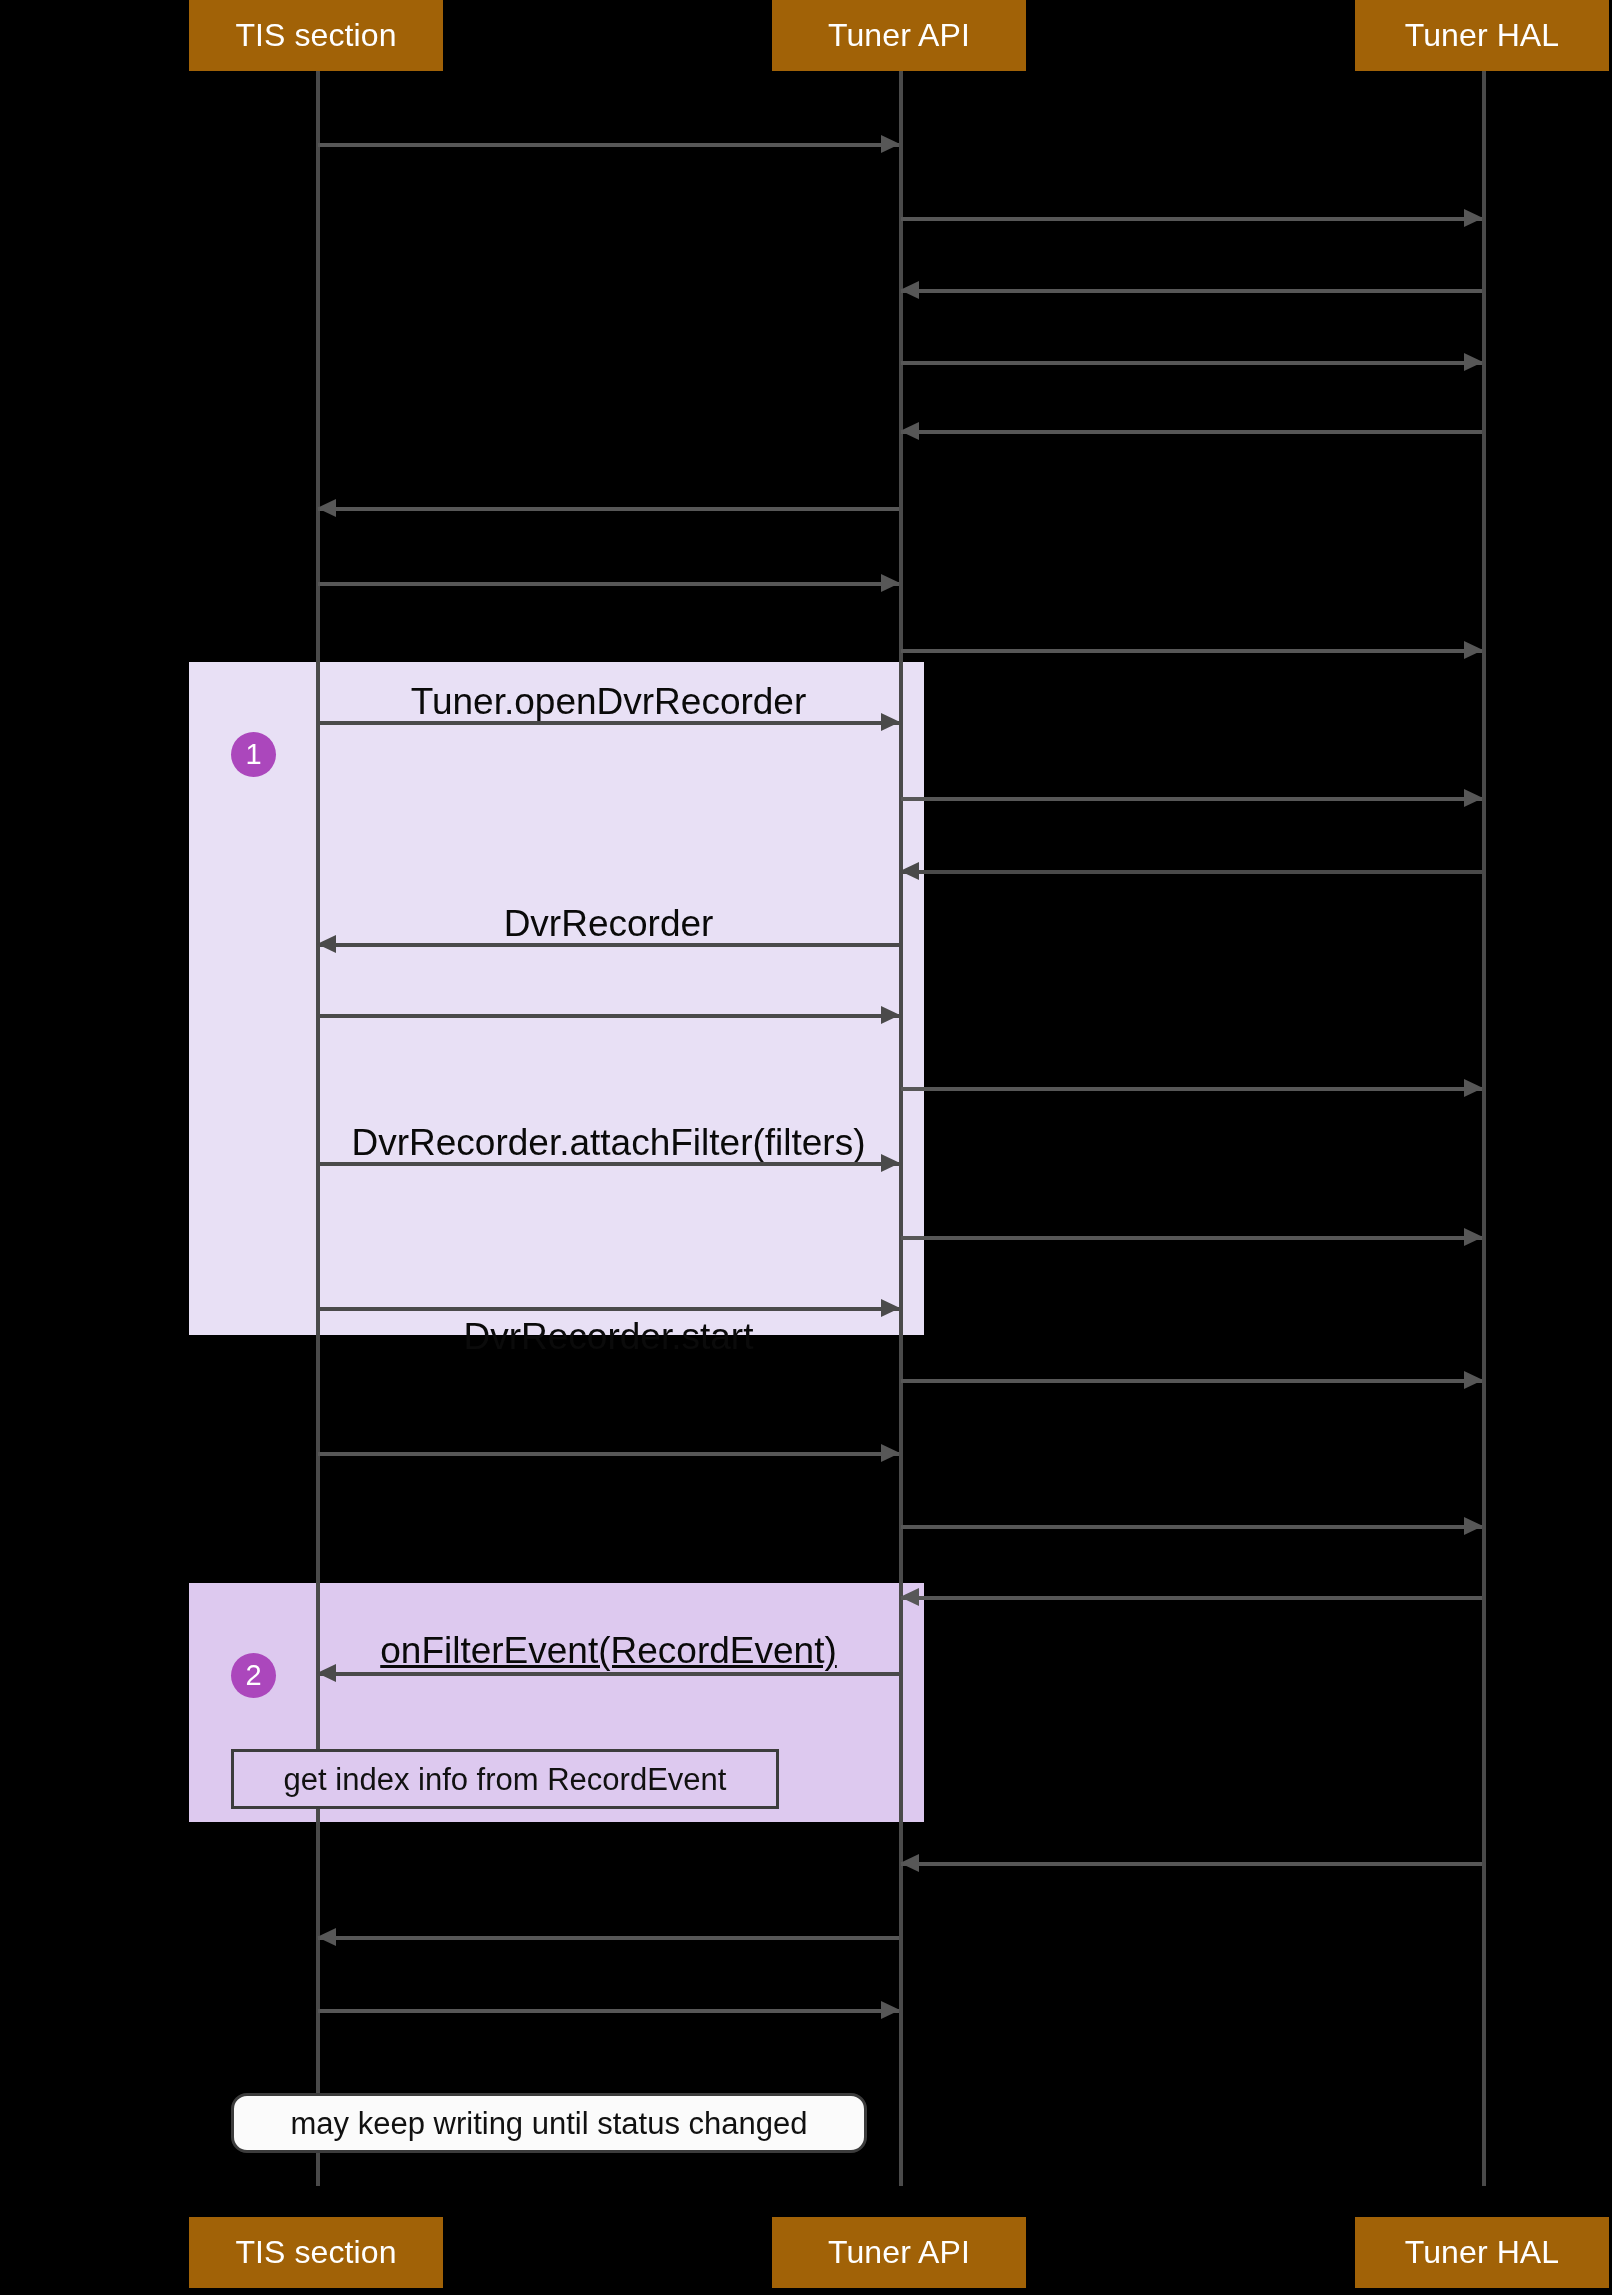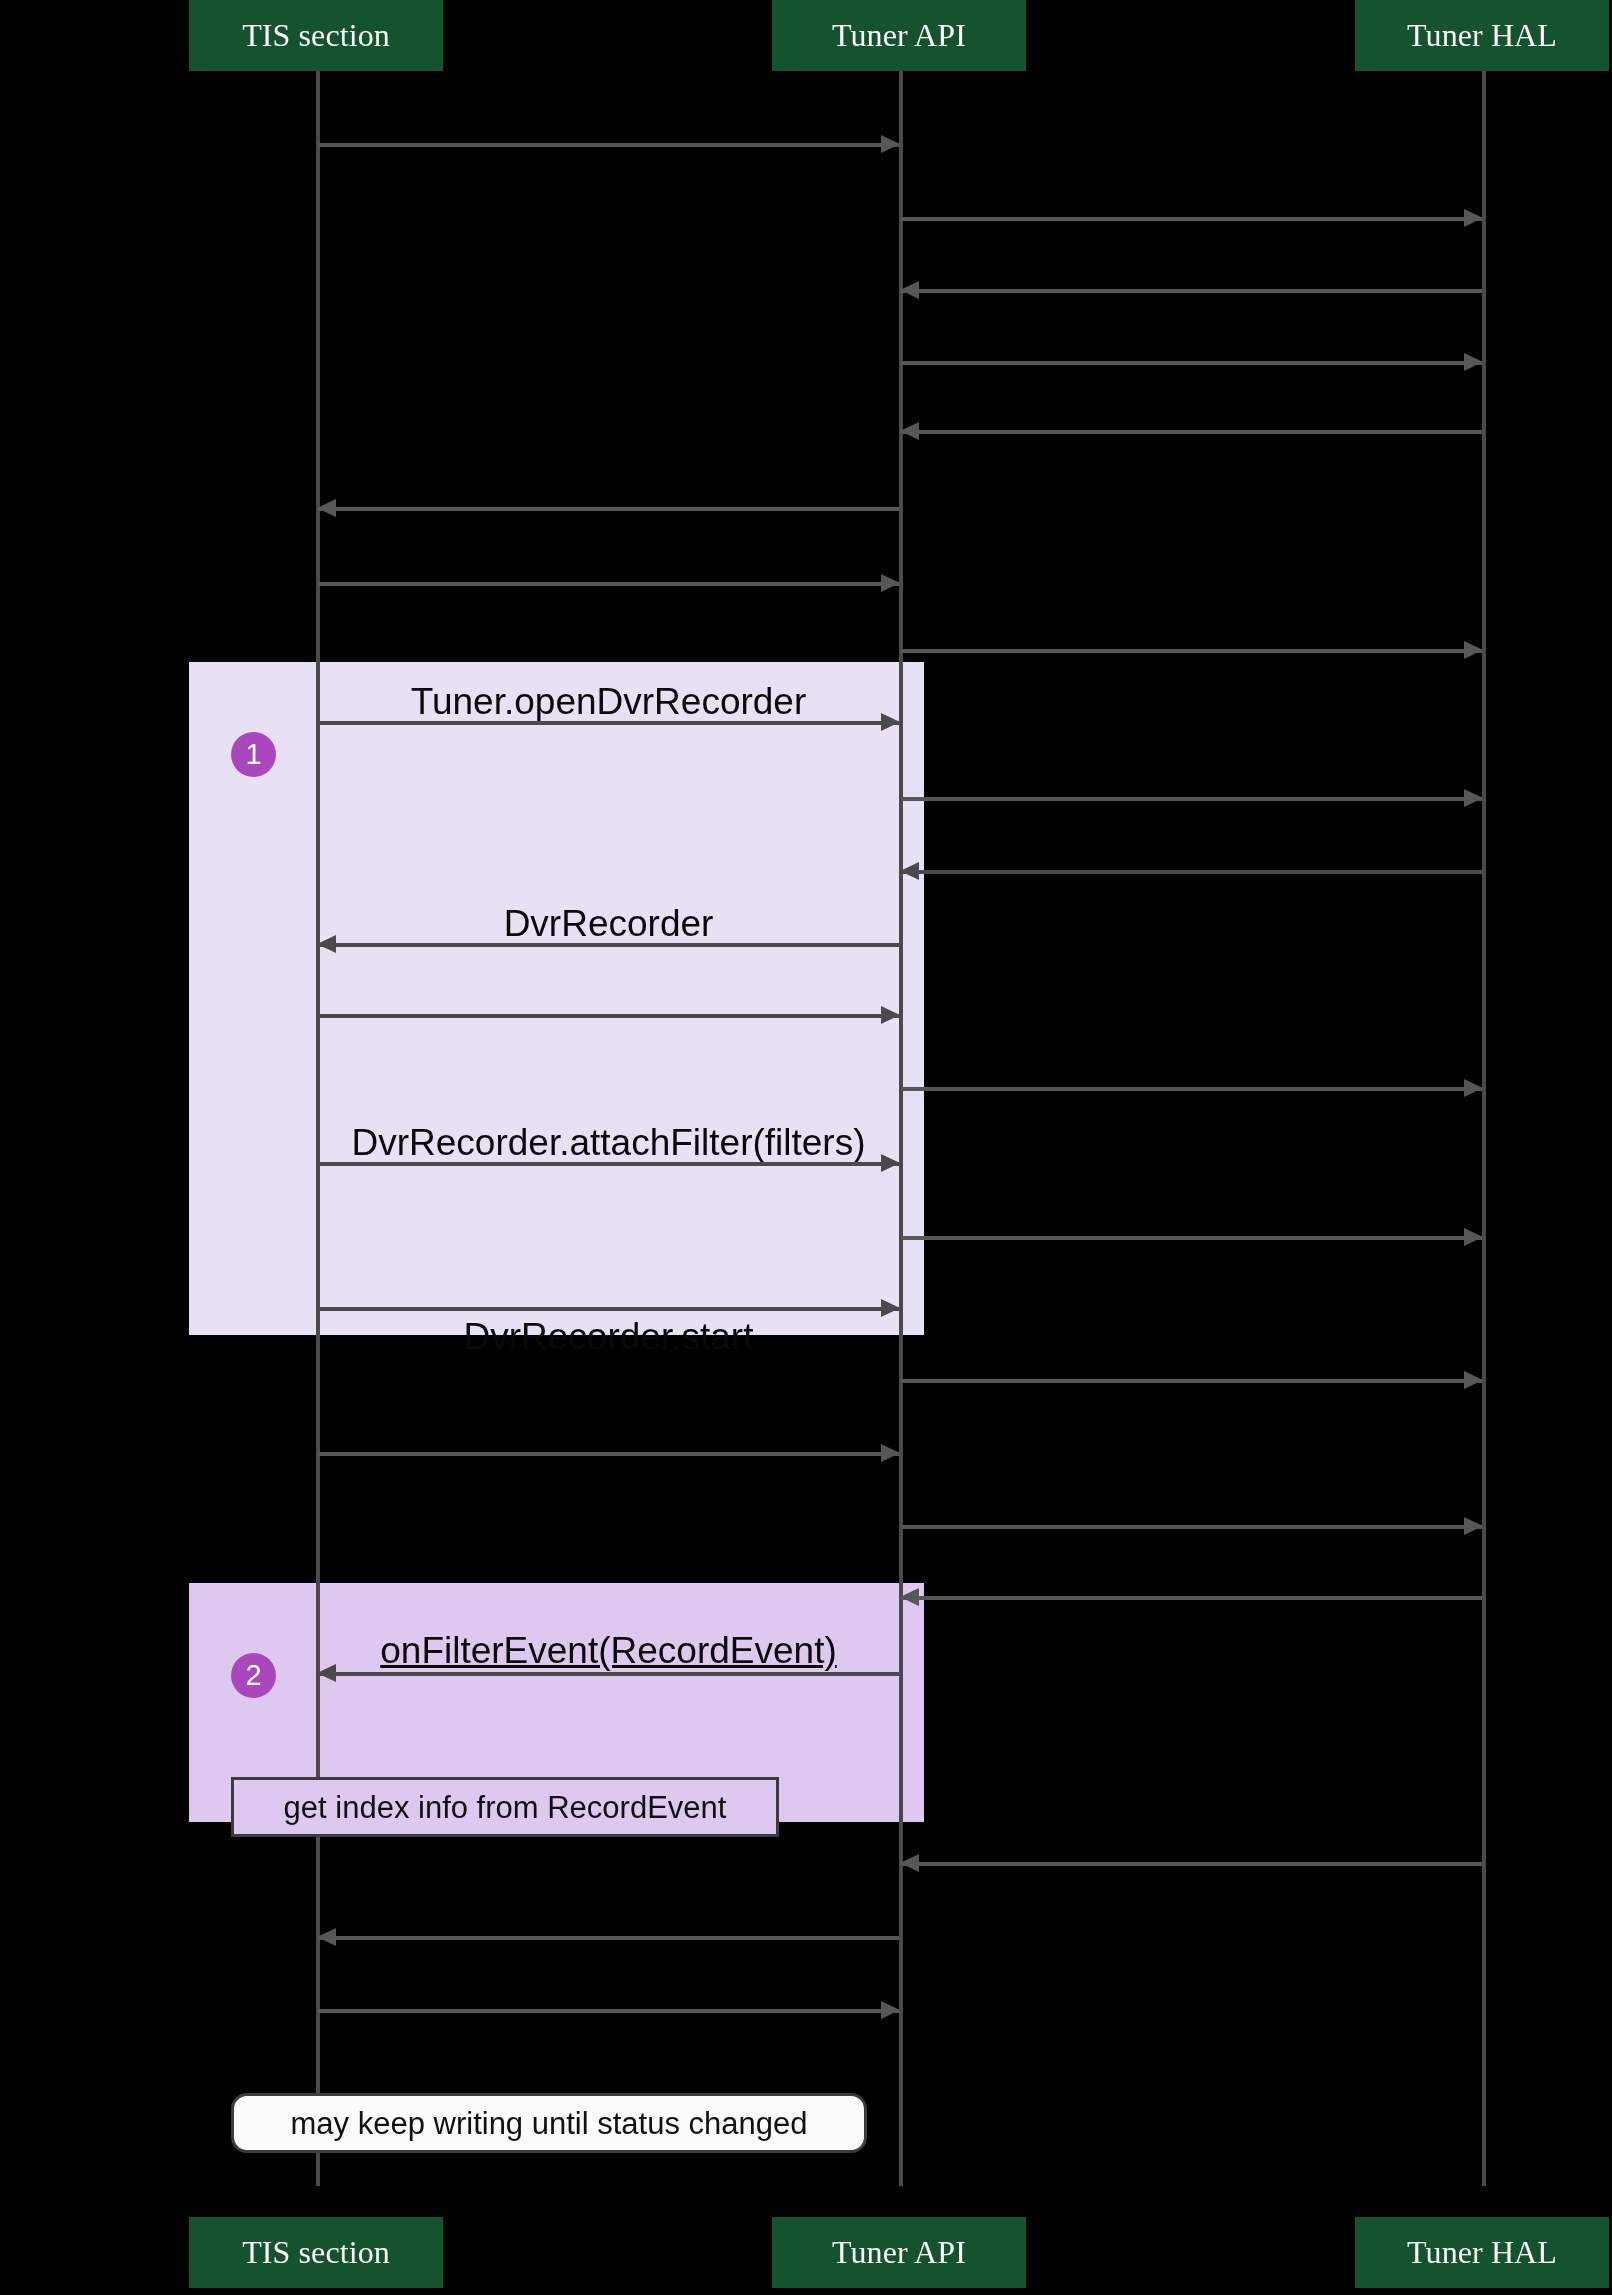--- a/index.html
+++ b/index.html
@@ -1,22 +1,22 @@
 <!DOCTYPE html>
 <html style="font-size:11.7px"><head>
 <meta charset="utf-8">
 <style>
   html,body{margin:0;padding:0;background:#000;}
   body{font-family:"Liberation Sans","DejaVu Sans",sans-serif;}
   #canvas{position:relative;width:1613px;height:2295px;background:#000000;overflow:hidden;}
 
   
-  .pbox{position:absolute;background:#14532d;color:#ffffff;
+  .pbox{position:absolute;background:#a16207;color:#ffffff;
         display:flex;align-items:center;justify-content:center;
-        font-size:32px;letter-spacing:0.1px;white-space:nowrap;font-family:Liberation Serif, serif;}
+        font-size:32px;letter-spacing:0.1px;white-space:nowrap;}
 
   
   .lifeline{position:absolute;width:3.6px;background:#4a4a4a;}
 
   
   .region{position:absolute;}
   .region-1{background:#e8e0f5;}
   .region-2{background:#ddc9ef;}
 
   
@@ -36,21 +36,21 @@
   .msg.light.to-left  .head{border-right-color:#575757;}
 
   
   .msglabel{position:absolute;color:#0a0a0a;font-size:37px;white-space:nowrap;
             text-align:center;line-height:1;}
 
   
   .notebox{position:absolute;border:3.6px solid #3c3c3c;
            display:flex;align-items:center;justify-content:center;
            font-size:31px;color:#111;white-space:nowrap;line-height:1;}
-  .notebox.onlav{background:#ddc9ef;margin-top:28px;}
+  .notebox.onlav{background:#ddc9ef;}
   .notebox.onwhite{background:#fbfbfb;border-radius:16px;}
 </style>
 </head>
 <body>
 
 <div id="canvas">
 
   <div class="lifeline" style="left:316px;top:70px;height:2116px;"></div>
   <div class="lifeline" style="left:899px;top:70px;height:2116px;"></div>
   <div class="lifeline" style="left:1482px;top:70px;height:2116px;"></div>

